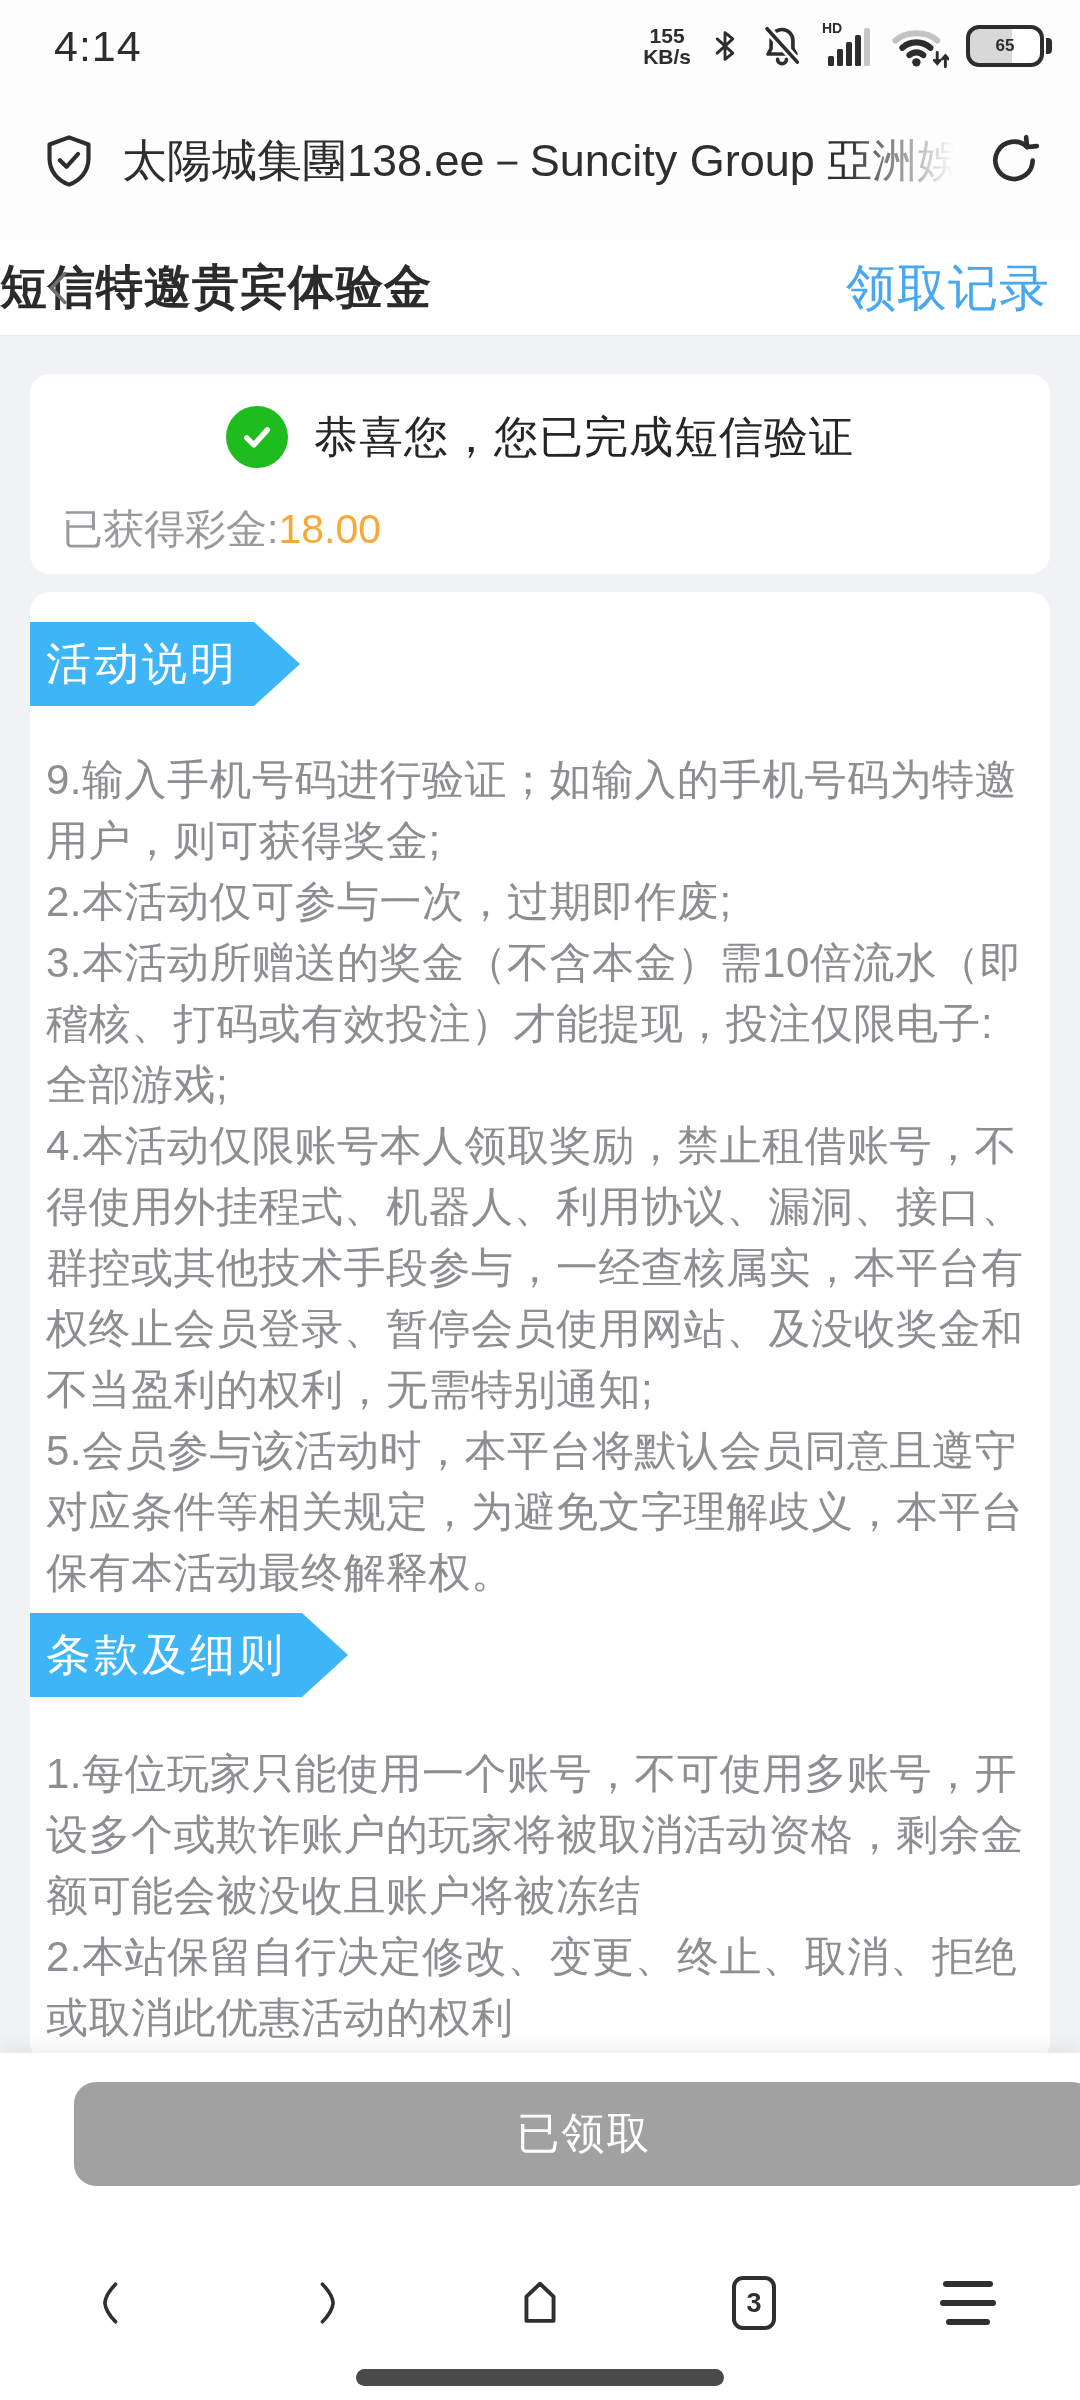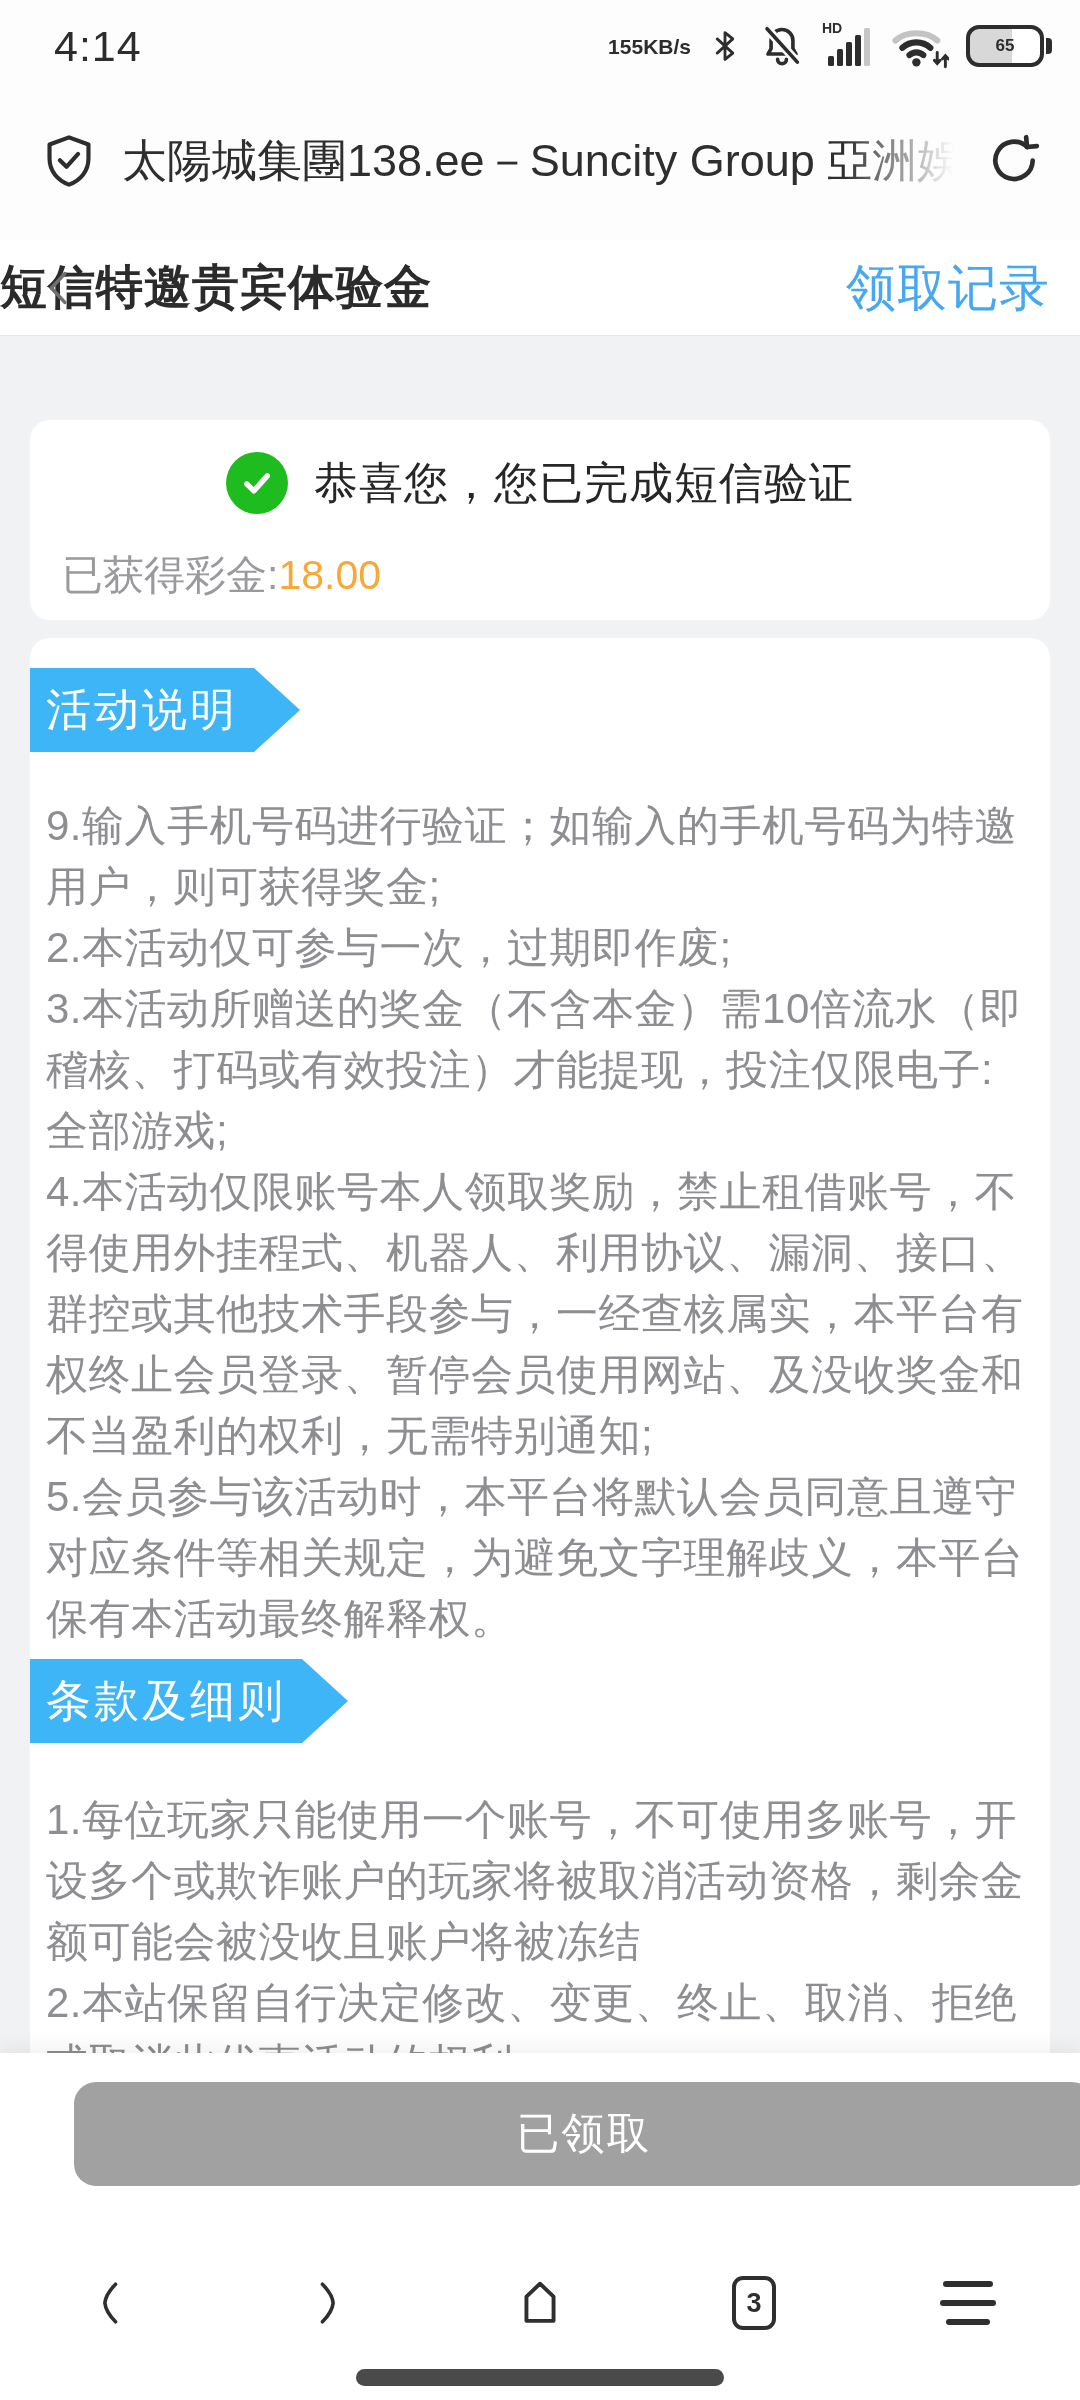--- a/index.html
+++ b/index.html
@@ -4,21 +4,21 @@
 <style>
   * { margin:0; padding:0; box-sizing:border-box; }
   html,body { width:1080px; height:2400px; }
   body { font-family:"Liberation Sans","DejaVu Sans",sans-serif; background:#fff; position:relative; overflow:hidden; }
   .screen { position:relative; width:1080px; height:2400px; background:#fff; }
 
   
   .status-bar { height:82px; display:flex; align-items:center; justify-content:space-between; padding:10px 36px 0 54px; background:#fdfdfd; color:#2d2d2d;gap:23px; }
   .clock { font-size:43px; font-weight:500; letter-spacing:1px; }
   .status-right { display:flex; align-items:center; gap:17px; }
-  .net-speed { display:flex; flex-direction:row; align-items:center; line-height:21px; font-size:21px; font-weight:700; color:#2d2d2d; }
+  .net-speed { display:flex; flex-direction:column; align-items:center; line-height:21px; font-size:21px; font-weight:700; color:#2d2d2d; }
   .signal-wrap { position:relative; width:52px; height:48px; }
   .hd-label { position:absolute; top:-2px; left:0; font-size:14px; font-weight:800; color:#2d2d2d; }
   .bars { position:absolute; bottom:4px; left:6px; display:flex; align-items:flex-end; gap:3px; }
   .bars i { display:block; width:6px; background:#2d2d2d; border-radius:1.5px; }
   .bars i:nth-child(1){height:10px}.bars i:nth-child(2){height:17px}.bars i:nth-child(3){height:24px}.bars i:nth-child(4){height:31px}
   .bars i.dim { height:38px; background:#c6c6c6; }
   .battery { position:relative; width:78px; height:42px; border:4px solid #2d2d2d; border-radius:13px; display:flex; align-items:center; justify-content:center;
              background:linear-gradient(90deg,#d8d8d8 0 60%, #fff 60%); }
   .battery span { font-size:17px; font-weight:700; color:#2d2d2d; }
   .battery::after { content:""; position:absolute; right:-12px; top:50%; transform:translateY(-50%); width:6px; height:16px; background:#2d2d2d; border-radius:0 4px 4px 0; }
@@ -32,21 +32,21 @@
   
   .page-header { position:relative; height:96px; background:#fff; border-bottom:1px solid #e7e8ea; display:flex; align-items:center; }
   .hdr-back { position:absolute; left:34px; top:50%; transform:translateY(-50%); width:52px; height:52px; display:flex; align-items:center; justify-content:center; }
   .hdr-title { width:100%; text-align:left; font-size:47px; font-weight:700; color:#2b2b2b; letter-spacing:1px; }
   .hdr-link { position:absolute; right:30px; top:50%; transform:translateY(-50%); font-size:50px; color:var(--link-blue,#47a8ef); letter-spacing:1px; }
 
   
   .content { height:2063px; background:#f1f2f4; padding-top:38px; overflow:hidden; }
   .card { background:#fff; border-radius:20px; margin:0 30px; }
 
-  .result-card { height:200px; padding:32px 32px 0;margin-top:46px; }
+  .result-card { height:200px; padding:32px 32px 0; }
   .result-row { display:flex; align-items:center; justify-content:center; gap:26px; }
   .check-circle { width:62px; height:62px; border-radius:50%; background:var(--success-green,#1ebc1e); display:flex; align-items:center; justify-content:center; flex:0 0 auto; }
   .result-msg { font-size:44px; color:#262626; font-weight:500; letter-spacing:1px; }
   .bonus-row { margin-top:34px; font-size:41px; }
   .bonus-label { color:#9a9a9e; }
   .bonus-amount { color:var(--bonus-orange,#f8a837); }
 
   .terms-card { margin-top:18px; padding:30px 16px 60px; height:1470px; overflow:hidden; }
   .ribbon { position:relative; display:inline-flex; align-items:center; height:84px; margin-left:-44px; padding:0 16px 0 44px;
             background:var(--accent-blue,#3eb5f7); color:#fff; font-size:45px; font-weight:500; letter-spacing:3px;

